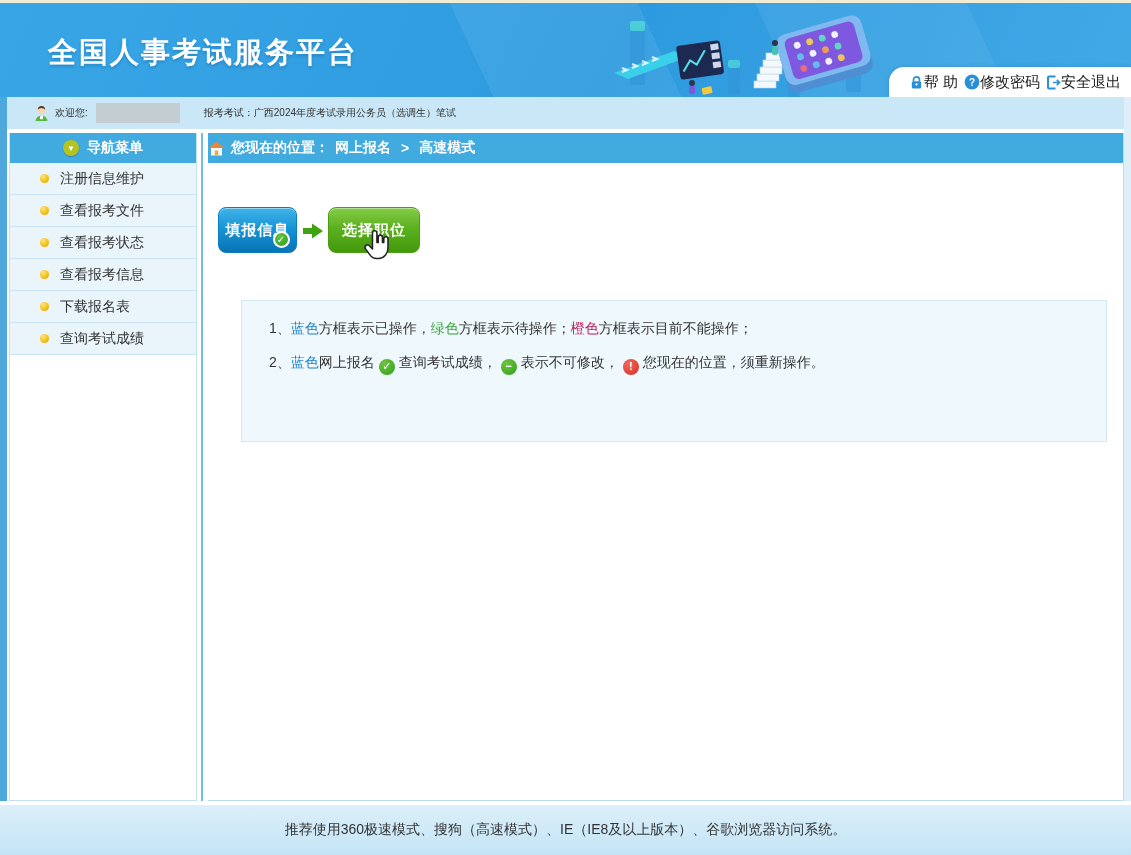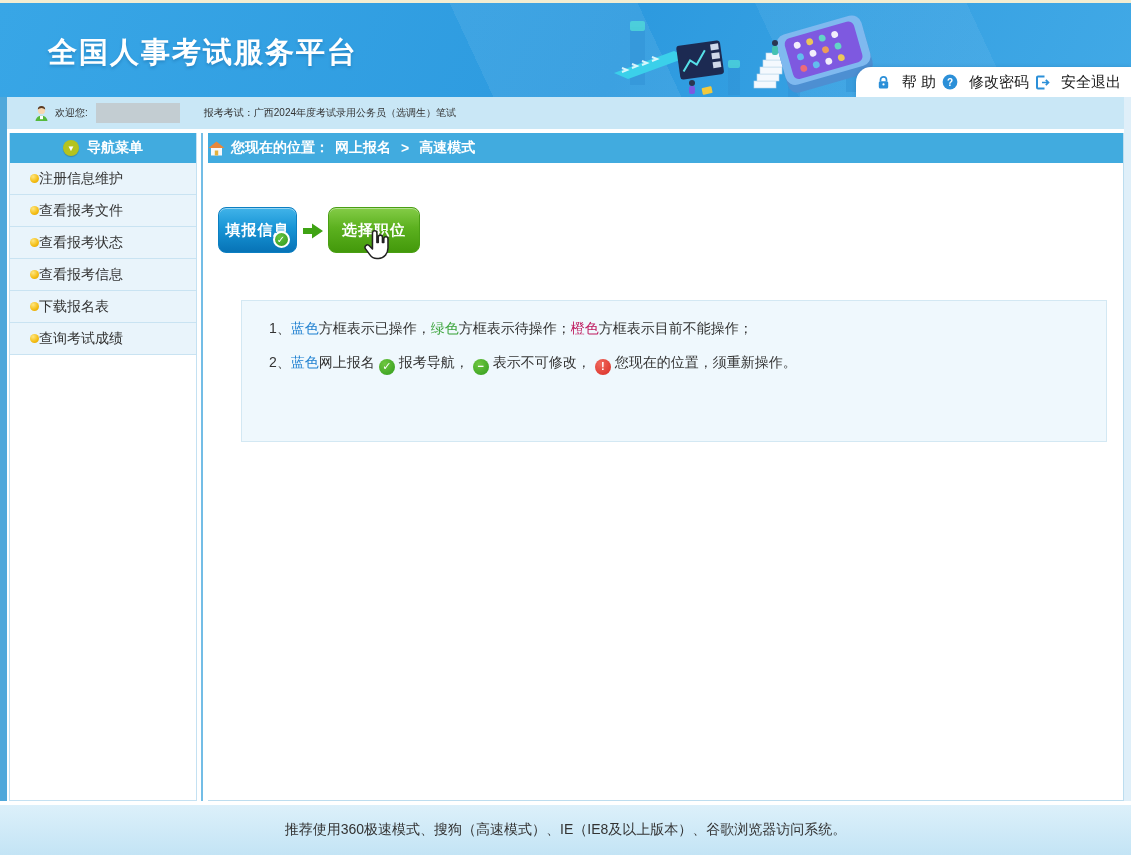--- a/index.html
+++ b/index.html
@@ -19,43 +19,43 @@
       linear-gradient(65deg, transparent 42%, rgba(255,255,255,.07) 42%, rgba(255,255,255,.07) 58%, transparent 58%),
       linear-gradient(65deg, transparent 68%, rgba(255,255,255,.06) 68%, rgba(255,255,255,.06) 86%, transparent 86%);
   }
   .app-title { position:absolute; left:48px; top:30px; color:#fff; font-size:29px;
     font-weight:bold; letter-spacing:2px; text-shadow:0 2px 3px rgba(0,60,110,.25); }
   .illus { position:absolute; left:608px; top:4px; }
 
   .top-links { position:absolute; right:0; bottom:0; height:30px; background:#fff;
     border-top-left-radius:15px; display:flex; align-items:center; gap:6px;
     padding:0 10px 0 20px; box-shadow:0 0 4px rgba(0,60,110,.2); }
-  .top-link { display:flex; align-items:center; gap:11px; font-size:15px; color:#222;
+  .top-link { display:flex; align-items:center; gap:0; font-size:15px; color:#222;
     cursor:pointer; white-space:nowrap; }
 
   
   .framed { border-left:7px solid #4FA8DB; border-right:7px solid #DFEFF9; }
   .welcome { height:32px; background:#C9E7F6; display:flex; align-items:center;
     padding-left:26px; font-size:10px; color:#333; }
   .redacted { width:84px; height:20px; background:#C3CDD2; margin:0 24px 0 8px; }
   .welcome .exam { white-space:nowrap; }
 
   .main { display:flex; height:672px; background:#fff; padding-top:4px; }
 
   
   .sidebar { width:188px; margin-left:2px; display:flex; flex-direction:column;
     border:1px solid #C4E1F2; border-top:none; background:#fff; }
   .side-head { height:30px; background:#41ABDF; color:#fff; font-size:14px;
     font-weight:bold; display:flex; align-items:center; justify-content:center; gap:8px; }
   .nav-circle { width:16px; height:16px; border-radius:50%; background:#B4C31F;
     color:#fff; font-size:8px; display:flex; align-items:center; justify-content:center;
     box-shadow:0 1px 1px rgba(0,0,0,.2); }
   .side-menu { list-style:none; background:#E9F4FB; }
-  .side-menu li { height:32px; display:flex; align-items:center; 
-    padding-left:20px; font-size:14px; color:#333; border-bottom:1px solid #C9E3F2;
+  .side-menu li { height:32px; display:flex; align-items:center; gap:11px;
+    padding-left:30px; font-size:14px; color:#333; border-bottom:1px solid #C9E3F2;
     cursor:pointer;font-family:Liberation Serif, serif; }
   .bullet { width:9px; height:9px; border-radius:50%;
     background:radial-gradient(circle at 35% 30%,#FFE67E 0%,#F3BC12 60%,#D99B06 100%); }
   .side-rest { flex:1; background:#fff; }
 
   .v-divider { width:2px; background:#73BDE6; margin-left:4px; }
 
   
   .content { flex:1; margin-left:5px; border-right:1px solid #BCDDEF;
     border-bottom:1px solid #BCDDEF; background:#fff; }
@@ -275,21 +275,21 @@
               <path d="M8 2.2c0-.9.7-1.6 1.6-1.6s1.6.7 1.6 1.6V9h1V5.2c0-.8.7-1.5 1.5-1.5s1.5.7 1.5 1.5V9h1V6.4c0-.8.7-1.5 1.5-1.5s1.5.7 1.5 1.5V13c0 4-2.8 7.6-6.8 7.6h-1.2c-2 0-3.9-1-5-2.6L3 13.6c-.6-.8-.4-1.9.4-2.5.8-.6 1.9-.4 2.5.4L8 13.7V2.2z" fill="#fff" stroke="#222" stroke-width="1.1" stroke-linejoin="round"></path>
             </svg>
           </div>
         </div>
 
         <div class="notes">
           <div class="line">
             <span>1、</span><span style="color: rgb(29, 127, 208);">蓝色</span><span>方框表示已操作，</span><span style="color: rgb(58, 163, 58);">绿色</span><span>方框表示待操作；</span><span style="color: #be185d;">橙色</span><span>方框表示目前不能操作；</span>
           </div>
           <div class="line">
-            <span>2、</span><span style="color: rgb(29, 127, 208);">蓝色</span><span>网上报名</span><span class="ic ic-green">✓</span><span>报考导航，</span><span class="ic ic-green">−</span><span>表示不可修改，</span><span class="ic ic-red">!</span><span>您现在的位置，须重新操作。</span>
+            <span>2、</span><span style="color: rgb(29, 127, 208);">蓝色</span><span>网上报名</span><span class="ic ic-green">✓</span><span>查询考试成绩，</span><span class="ic ic-green">−</span><span>表示不可修改，</span><span class="ic ic-red">!</span><span>您现在的位置，须重新操作。</span>
           </div>
         </div>
       </div>
     </div>
   </div>
 
   <div class="gap-strip"></div>
   <div class="footer">
     <span>推荐使用360极速模式、搜狗（高速模式）、IE（IE8及以上版本）、谷歌浏览器访问系统。</span>
   </div>

